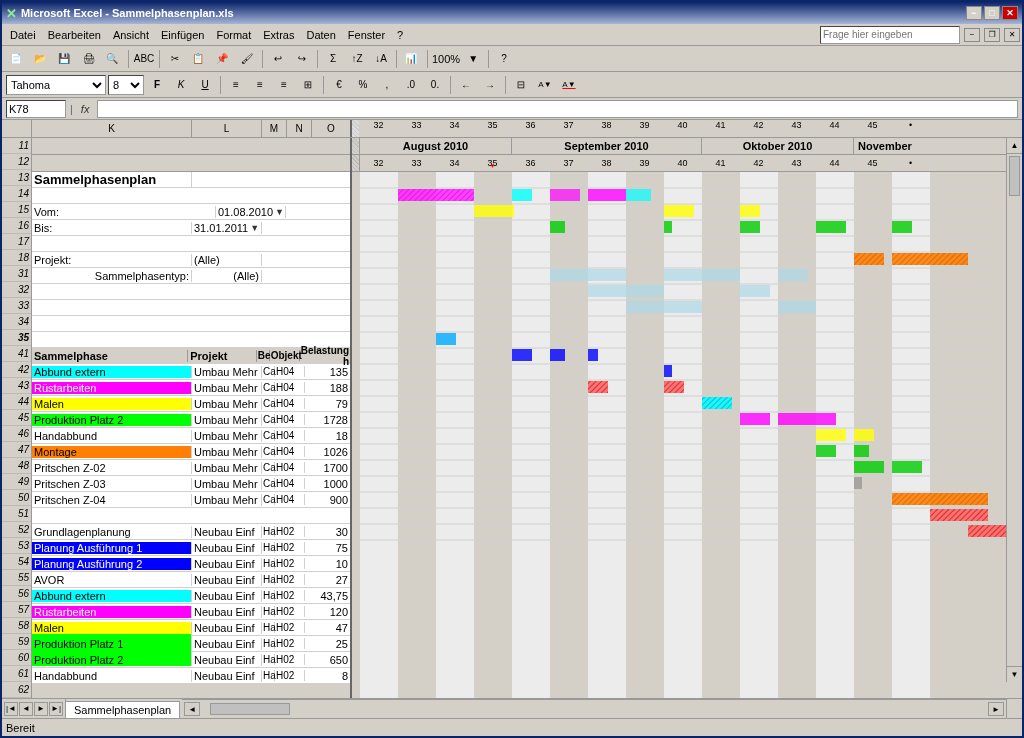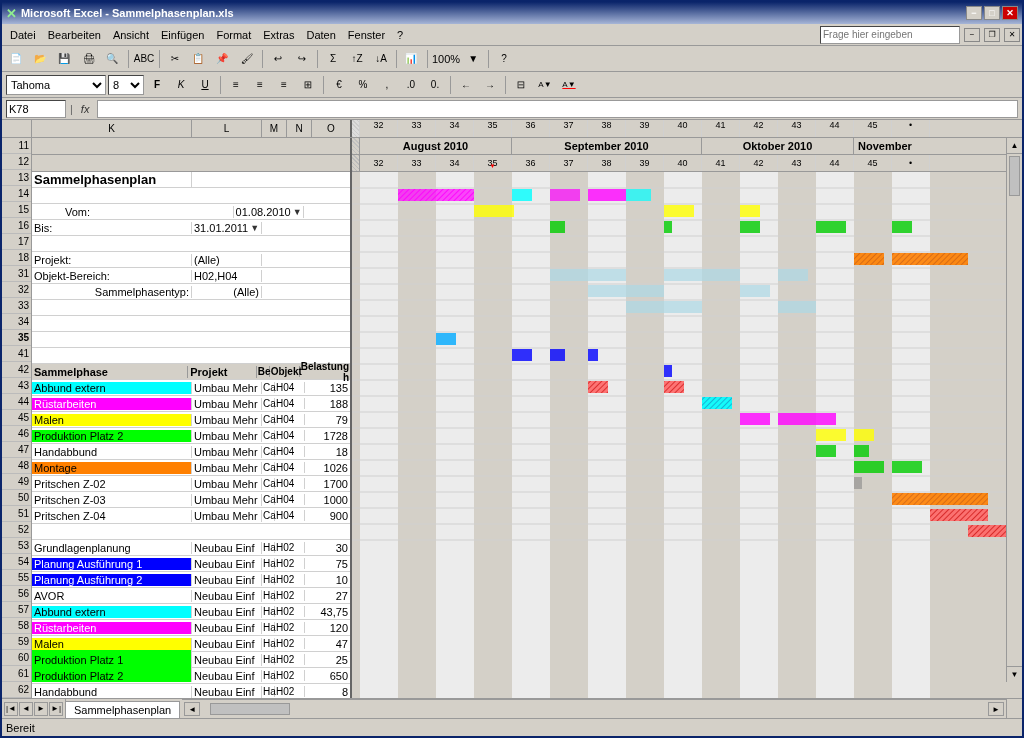--- a/index.html
+++ b/index.html
@@ -277,21 +277,21 @@
         <div style="width:38px; border-right:1px solid #d0d0d0; font-size:9px; text-align:center;">43</div>
         <div style="width:38px; border-right:1px solid #d0d0d0; font-size:9px; text-align:center;">44</div>
         <div style="width:38px; border-right:1px solid #d0d0d0; font-size:9px; text-align:center;">45</div>
         <div style="width:38px; border-right:1px solid #d0d0d0; font-size:9px; text-align:center;">•</div>
       </div>
       <div style="width:16px; background:#d4d0c8;"></div>
     </div>
 
     <div style="flex:1; display:flex; overflow:hidden;">
 
-      <div style="width:30px; min-width:30px; background:#d4d0c8; border-right:1px solid #999; overflow:hidden;">
+      <div style="width:30px; min-width:30px; background:#d4d0c8; border-right:1px solid #999; overflow:hidden;font-style:italic;">
         <div style="height:16px; border-bottom:1px solid #bbb; font-size:10px; text-align:right; padding-right:2px; display:flex; align-items:center; justify-content:flex-end;">11</div>
         <div style="height:16px; border-bottom:1px solid #bbb; font-size:10px; text-align:right; padding-right:2px; display:flex; align-items:center; justify-content:flex-end;">12</div>
         <div style="height:16px; border-bottom:1px solid #bbb; font-size:10px; text-align:right; padding-right:2px; display:flex; align-items:center; justify-content:flex-end;">13</div>
         <div style="height:16px; border-bottom:1px solid #bbb; font-size:10px; text-align:right; padding-right:2px; display:flex; align-items:center; justify-content:flex-end;">14</div>
         <div style="height:16px; border-bottom:1px solid #bbb; font-size:10px; text-align:right; padding-right:2px; display:flex; align-items:center; justify-content:flex-end;">15</div>
         <div style="height:16px; border-bottom:1px solid #bbb; font-size:10px; text-align:right; padding-right:2px; display:flex; align-items:center; justify-content:flex-end;">16</div>
         <div style="height:16px; border-bottom:1px solid #bbb; font-size:10px; text-align:right; padding-right:2px; display:flex; align-items:center; justify-content:flex-end;">17</div>
         <div style="height:16px; border-bottom:1px solid #bbb; font-size:10px; text-align:right; padding-right:2px; display:flex; align-items:center; justify-content:flex-end;">18</div>
         <div style="height:16px; border-bottom:1px solid #bbb; font-size:10px; text-align:right; padding-right:2px; display:flex; align-items:center; justify-content:flex-end;">31</div>
         <div style="height:16px; border-bottom:1px solid #bbb; font-size:10px; text-align:right; padding-right:2px; display:flex; align-items:center; justify-content:flex-end;">32</div>
@@ -334,21 +334,21 @@
           <div style="width:160px; padding:0 2px; font-size:13px; font-weight:bold; border-right:1px solid #d0d0d0;">Sammelphasenplan</div>
           <div style="width:70px; border-right:1px solid #d0d0d0;"></div>
           <div style="width:25px; border-right:1px solid #d0d0d0;"></div>
           <div style="width:25px; border-right:1px solid #d0d0d0;"></div>
           <div style="flex:1;"></div>
         </div>
 
         <div style="height:16px; border-bottom:1px solid #d0d0d0; background:white;"></div>
 
         <div style="height:16px; border-bottom:1px solid #d0d0d0; display:flex; align-items:center; background:white;">
-          <div style="width:184px; padding:0 2px; font-size:11px; border-right:1px solid #d0d0d0;margin-left:31px;">Vom:</div>
+          <div style="width:184px; padding:0 2px; font-size:11px; border-right:1px solid #d0d0d0;">Vom:</div>
           <div style="width:70px; padding:0 2px; font-size:11px; border-right:1px solid #d0d0d0; display:flex; align-items:center; gap:2px;">
               <span>01.08.2010</span>
               <span style="color:#333; font-size:9px;">▼</span>
             </div>
           <div style="width:25px; border-right:1px solid #d0d0d0;"></div>
           <div style="width:25px; border-right:1px solid #d0d0d0;"></div>
           <div style="flex:1;"></div>
         </div>
 
         <div style="height:16px; border-bottom:1px solid #d0d0d0; display:flex; align-items:center; background:white;">
@@ -365,27 +365,20 @@
         <div style="height:16px; border-bottom:1px solid #d0d0d0; background:white;"></div>
 
         <div style="height:16px; border-bottom:1px solid #d0d0d0; display:flex; align-items:center; background:white;">
           <div style="width:160px; padding:0 2px; font-size:11px; border-right:1px solid #d0d0d0;">Projekt:</div>
           <div style="width:70px; padding:0 2px; font-size:11px; border-right:1px solid #d0d0d0;">(Alle)</div>
           <div style="width:25px; border-right:1px solid #d0d0d0;"></div>
           <div style="width:25px; border-right:1px solid #d0d0d0;"></div>
           <div style="flex:1;"></div>
         </div>
 
-        <div style="height:16px; border-bottom:1px solid #d0d0d0; display:flex; align-items:center; background:white;">
-          <div style="width:160px; padding:0 2px; font-size:11px; border-right:1px solid #d0d0d0;">Objekt-Bereich:</div>
-          <div style="width:70px; padding:0 2px; font-size:11px; border-right:1px solid #d0d0d0;">H02,H04</div>
-          <div style="width:25px; border-right:1px solid #d0d0d0;"></div>
-          <div style="width:25px; border-right:1px solid #d0d0d0;"></div>
-          <div style="flex:1;"></div>
-        </div>
 
         <div style="height:16px; border-bottom:1px solid #d0d0d0; display:flex; align-items:center; background:white;text-align:right;">
           <div style="width:160px; padding:0 2px; font-size:11px; border-right:1px solid #d0d0d0;">Sammelphasentyp:</div>
           <div style="width:70px; padding:0 2px; font-size:11px; border-right:1px solid #d0d0d0;">(Alle)</div>
           <div style="width:25px; border-right:1px solid #d0d0d0;"></div>
           <div style="width:25px; border-right:1px solid #d0d0d0;"></div>
           <div style="flex:1;"></div>
         </div>
 
         <div style="height:16px; border-bottom:1px solid #d0d0d0; background:white;"></div>

